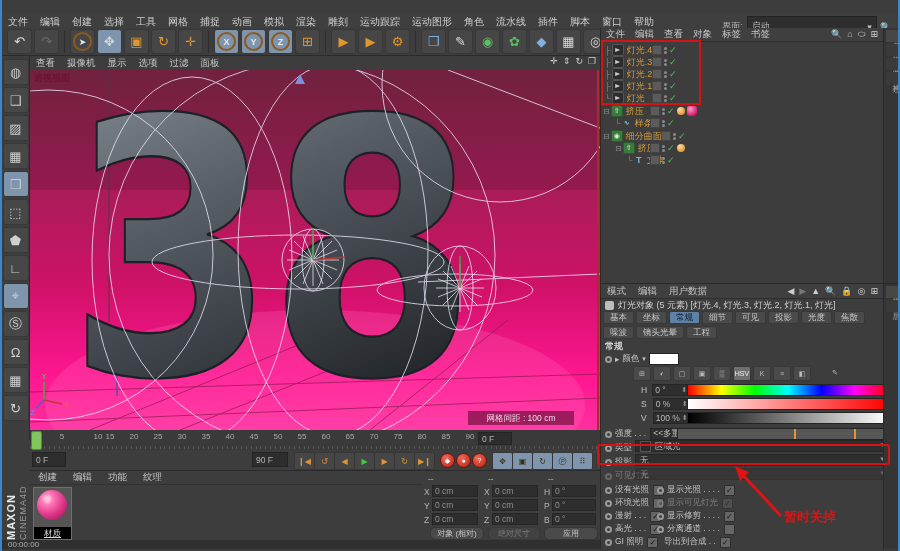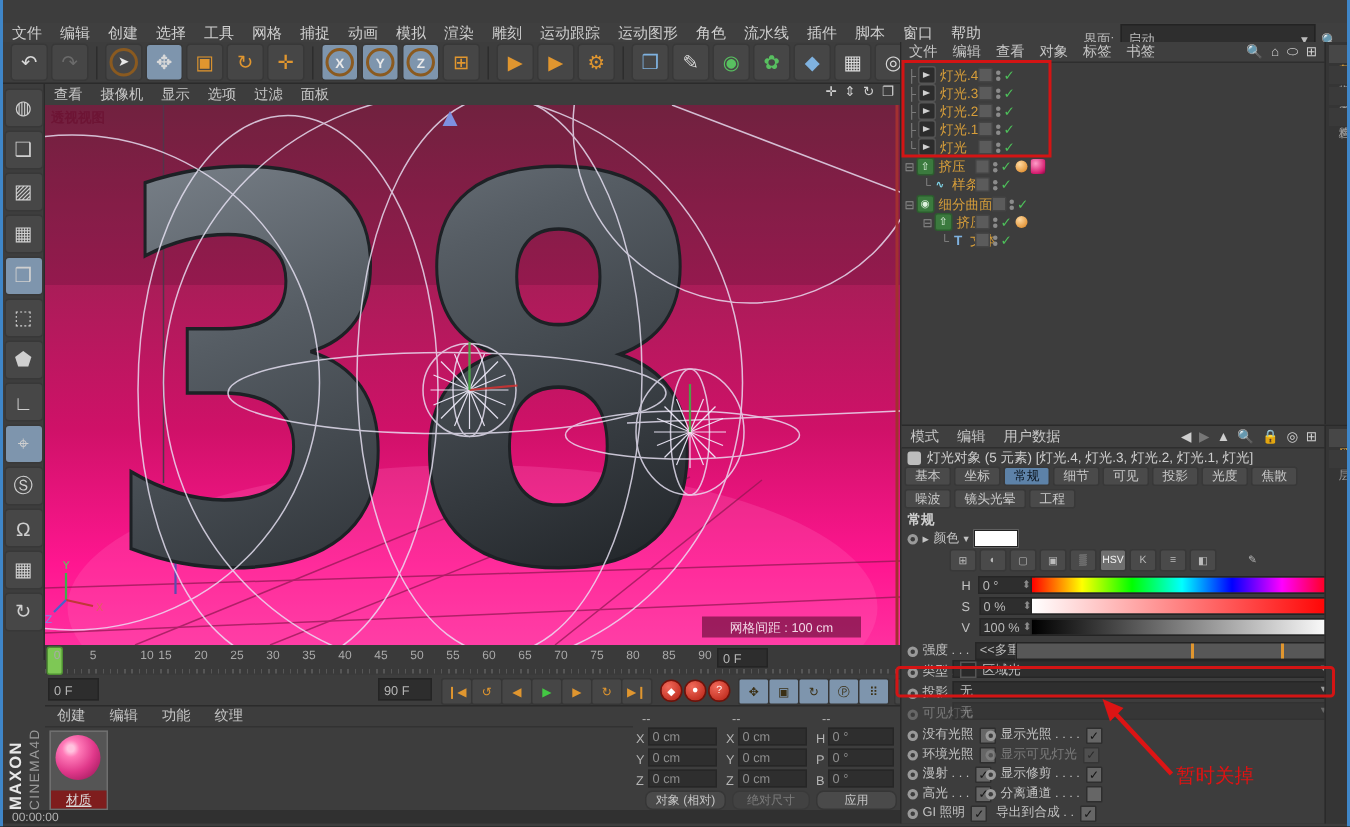--- a/index.html
+++ b/index.html
@@ -46,21 +46,21 @@
   .redb{position:absolute;top:3px;width:13px;height:13px;border-radius:50%;background:radial-gradient(circle at 35% 30%,#f26a5a,#b41f12);color:#fff;font-size:7px;display:flex;align-items:center;justify-content:center;border:1px solid #6e120a;}
   
   .brand{left:0;top:470px;width:28px;height:70px;display:flex;justify-content:center;gap:1px;}
   .brand .mx{writing-mode:vertical-rl;transform:rotate(180deg);font-weight:bold;color:#e8e8e8;font-size:11px;letter-spacing:1px;}
   .brand .c4{writing-mode:vertical-rl;transform:rotate(180deg);color:#9a9a9a;font-size:9px;letter-spacing:1px;}
   .matpanel{left:28px;top:470px;width:392px;height:70px;background:#3d3d3d;border-right:1px solid #2b2b2b;border-top:1px solid #2b2b2b;}
   .matmenu{height:13px;display:flex;align-items:center;font-size:9.5px;color:#c6c6c6;border-bottom:1px solid #323232;}
   .matmenu span.m{padding:0 8px;}
   .matthumb{position:absolute;left:3px;top:16px;width:37px;height:51px;background:#555;border:1px solid #6f6f6f;}
   .matball{position:absolute;left:3px;top:2px;width:30px;height:30px;border-radius:50%;background:radial-gradient(circle at 34% 30%,#ffc2de 0 8%,#ff7ab8 20%,#e0388a 55%,#8e1050 100%);}
-  .matname{position:absolute;left:0;bottom:0;width:100%;height:12px;background:#7f1d1d;color:#ddd;font-size:8.5px;text-align:center;line-height:12px;text-decoration:underline;}
+  .matname{position:absolute;left:0;bottom:0;width:100%;height:12px;background:#000000;color:#ddd;font-size:8.5px;text-align:center;line-height:12px;text-decoration:underline;}
   .coords{left:420px;top:470px;width:178px;height:70px;background:#3d3d3d;border-top:1px solid #2b2b2b;font-size:8.5px;}
   .cfield{position:absolute;height:12px;background:#2e2e2e;border:1px solid #262626;color:#8f8f8f;display:flex;align-items:center;padding:0 2px;box-sizing:border-box;}
   .clabel{position:absolute;color:#b5b5b5;font-size:8.5px;}
   .cbtn{position:absolute;height:11px;background:#4a4a4a;border:1px solid #363636;border-radius:5px;color:#c5c5c5;font-size:8px;display:flex;align-items:center;justify-content:center;}
   .statusbar{left:0;top:540px;width:900px;height:9px;background:#303030;color:#b3b3b3;font-size:8px;display:flex;align-items:center;gap:8px;padding-left:6px;box-sizing:border-box;}
   
   .rightcol{left:598px;top:28px;width:302px;height:521px;background:#3d3d3d;border-left:1px solid #2a2a2a;box-sizing:border-box;}
   .ommenu{position:absolute;left:0;top:0;width:100%;height:13px;display:flex;align-items:center;font-size:9.5px;color:#c6c6c6;background:#3f3f3f;border-bottom:1px solid #2e2e2e;}
   .ommenu span.m{padding:0 5px;}
   .omicons{position:absolute;right:24px;top:1px;display:flex;gap:5px;font-size:9px;color:#cfcfcf;}
@@ -98,21 +98,21 @@
   .spin{color:#8b8b8b;font-size:7px;margin-left:auto;}
   .gbar{position:absolute;height:12px;border:1px solid #242424;box-sizing:border-box;}
   .cbtnrow{position:absolute;display:flex;gap:2px;}
   .cicon{width:16px;height:13px;background:#4a4a4a;border:1px solid #383838;border-radius:2px;color:#bbb;font-size:7px;display:flex;align-items:center;justify-content:center;}
   .cicon.active{background:#6f6f6f;color:#f0f0f0;}
   .ddown{height:12px;background:#2e2e2e;border:1px solid #262626;display:flex;align-items:flex-start;padding:0 4px;color:#c0c0c0;font-size:8.5px;box-sizing:border-box;}
   .ddown .car{margin-left:auto;color:#9a9a9a;font-size:7px;}
   .chk{width:9px;height:9px;background:#666;border:1px solid #2e2e2e;border-radius:1px;margin-left:4px;display:flex;align-items:center;justify-content:center;color:#141414;font-size:8px;font-weight:bold;line-height:9px;}
   .gray{opacity:.45;}
   .redbox{position:absolute;border:2px solid #d41414;pointer-events:none;}
-  .redtext{position:absolute;color:#e01212;font-weight:normal;font-size:13px;}
+  .redtext{position:absolute;color:#e01212;font-weight:bold;font-size:13px;}
   .annot{position:absolute;left:0;top:0;width:900px;height:551px;pointer-events:none;}
 </style>
 </head>
 <body>
 
 <div id="app">
 
 
   <div class="abs menubar row">
     <span class="m">文件</span>

